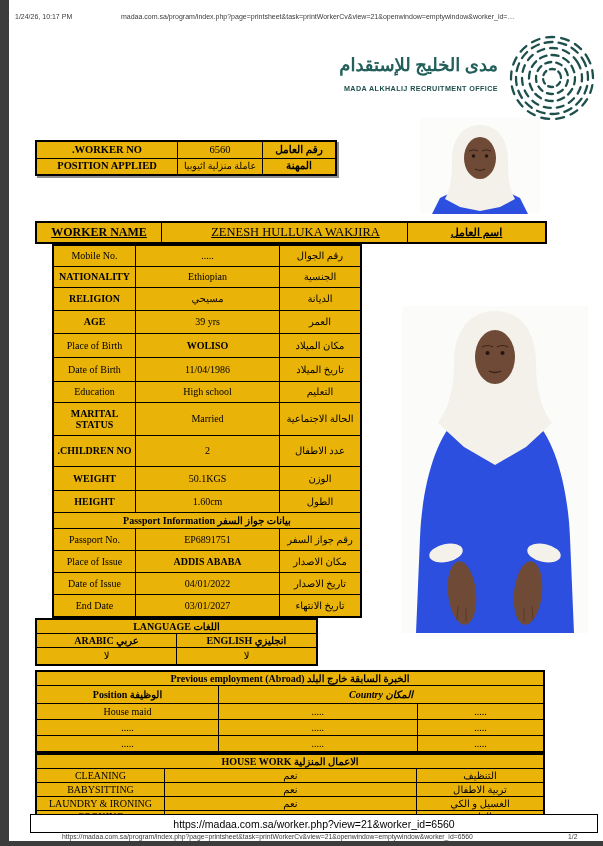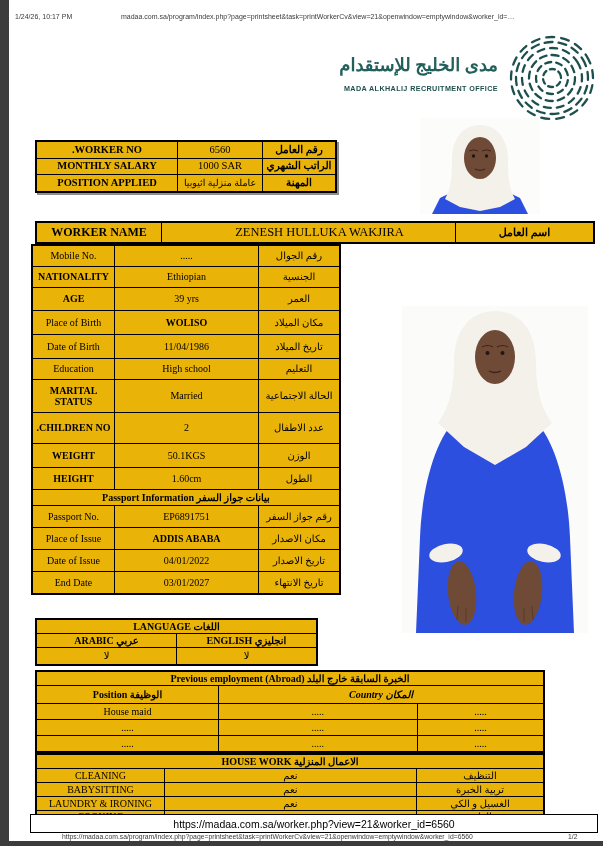--- a/index.html
+++ b/index.html
@@ -27,27 +27,27 @@
         text-align:center;box-sizing:border-box;overflow:hidden;padding:0 2px;line-height:1.15;}
   .cell:first-child{border-left:none;}
   .b{font-weight:bold;}
   
   .t-summary{left:35px;top:140px;width:302px;box-shadow:2px 2px 0 #8f8f8f;}
   .t-summary .row{height:15.6px;font-size:10.5px;}
   .t-summary .c1{flex:0 0 140px;}
   .t-summary .c2{flex:1;}
   .t-summary .c3{flex:0 0 73px;}
   
-  .t-name{left:35px;top:221px;width:560px;}
+  .t-name{left:35px;top:221px;width:512px;text-decoration:underline;}
   .t-name .row{height:19px;}
   .t-name .c1{flex:0 0 124px;font-size:12px;}
   .t-name .c2{flex:1;font-size:12.5px;padding-left:24px;}
   .t-name .c3{flex:0 0 138px;font-size:11px;}
   
-  .t-detail{left:31px;top:244px;width:310px;font-size:10px;}
+  .t-detail{left:52px;top:244px;width:310px;font-size:10px;}
   .t-detail .c1{flex:0 0 81px;}
   .t-detail .c2{flex:1;}
   .t-detail .c3{flex:0 0 81px;}
   .sec-hdr{justify-content:center;font-weight:bold;font-size:10px;}
   
   .t-lang{left:35px;top:618px;width:283px;font-size:10px;}
   .t-lang .cell{flex:1;}
   
   .t-emp{left:35px;top:670px;width:510px;font-size:10px;}
   .t-emp .c1{flex:0 0 181px;}
@@ -98,25 +98,20 @@
   <circle cx="66.5" cy="38" r="1.7" fill="#241511"></circle>
   <path d="M49,33 q4.5,-2.5 9,0 M62,33 q4.5,-2.5 9,0" stroke="#3a241a" stroke-width="1" fill="none"></path>
   <path d="M55,51 q5,2.5 10,0" stroke="#3a241a" stroke-width="1.2" fill="none"></path>
 </svg>
 
 <div class="tbl t-summary">
   <div class="row">
     <div class="cell c1 b">.WORKER NO</div>
     <div class="cell c2">6560</div>
     <div class="cell c3 b">رقم العامل</div>
-  </div>
-  <div class="row">
-    <div class="cell c1 b">MONTHLY SALARY</div>
-    <div class="cell c2">1000 SAR</div>
-    <div class="cell c3 b">الراتب الشهري</div>
   </div>
   <div class="row">
     <div class="cell c1 b">POSITION APPLIED</div>
     <div class="cell c2" style="font-size:9.5px">عاملة منزلية اثيوبيا</div>
     <div class="cell c3 b">المهنة</div>
   </div>
 </div>
 
 <div class="tbl t-name">
   <div class="row">
@@ -147,20 +142,25 @@
     <div class="cell c1">Mobile No.</div>
     <div class="cell c2">.....</div>
     <div class="cell c3">رقم الجوال</div>
   </div>
   <div class="row" style="height:20px">
     <div class="cell c1 b">NATIONALITY</div>
     <div class="cell c2">Ethiopian</div>
     <div class="cell c3">الجنسية</div>
   </div>
   <div class="row" style="height:22px">
+    <div class="cell c1 b">RELIGION</div>
+    <div class="cell c2">مسيحي</div>
+    <div class="cell c3">الديانة</div>
+  </div>
+  <div class="row" style="height:22px">
     <div class="cell c1 b">AGE</div>
     <div class="cell c2">39 yrs</div>
     <div class="cell c3">العمر</div>
   </div>
   <div class="row" style="height:23px">
     <div class="cell c1">Place of Birth</div>
     <div class="cell c2 b">WOLISO</div>
     <div class="cell c3">مكان الميلاد</div>
   </div>
   <div class="row" style="height:23px">
@@ -262,21 +262,21 @@
     <div class="cell sec-hdr" style="flex:1">HOUSE WORK الاعمال المنزلية</div>
   </div>
   <div class="row" style="height:13px">
     <div class="cell c1">CLEANING</div>
     <div class="cell c2">نعم</div>
     <div class="cell c3">التنظيف</div>
   </div>
   <div class="row" style="height:13px">
     <div class="cell c1">BABYSITTING</div>
     <div class="cell c2">نعم</div>
-    <div class="cell c3">تربية الخبرة</div>
+    <div class="cell c3">تربية الاطفال</div>
   </div>
   <div class="row" style="height:13px">
     <div class="cell c1">LAUNDRY &amp; IRONING</div>
     <div class="cell c2">نعم</div>
     <div class="cell c3">الغسيل و الكي</div>
   </div>
   <div class="row clip">
     <div class="cell c1">COOKING</div>
     <div class="cell c2">نعم</div>
     <div class="cell c3">الطبخ</div>

